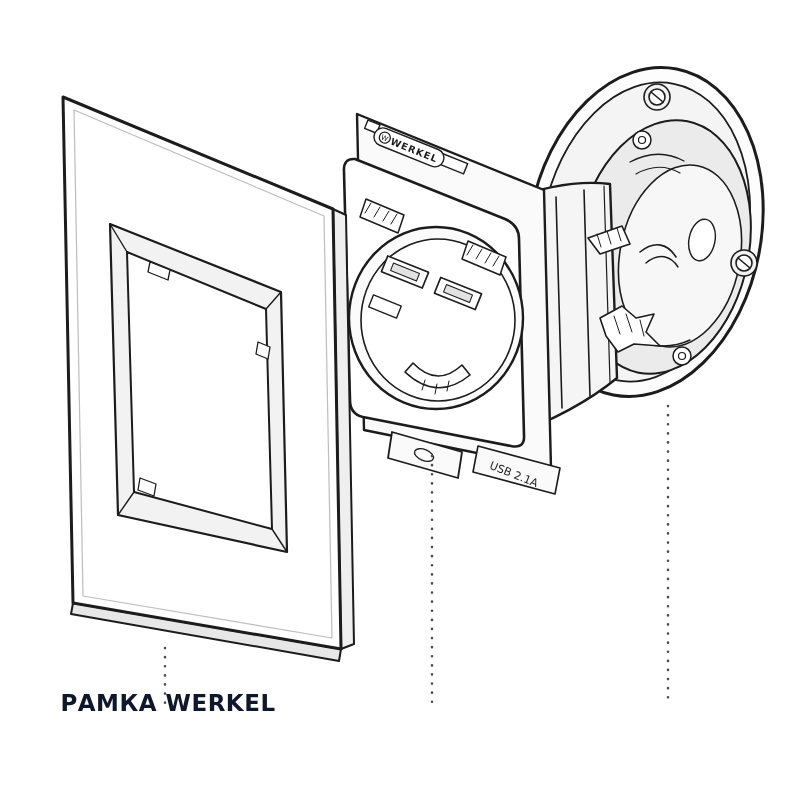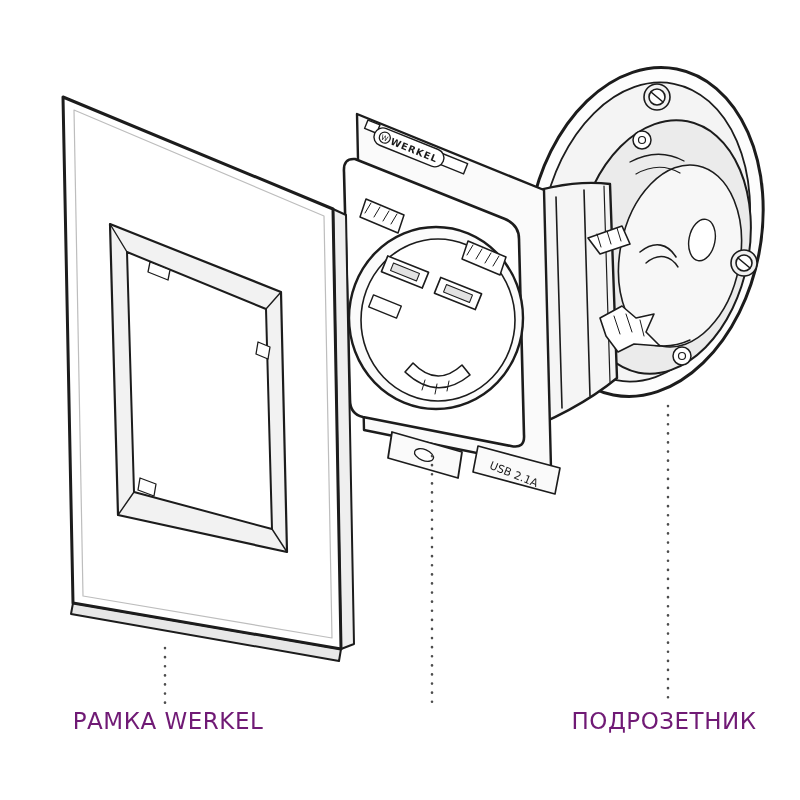--- a/index.html
+++ b/index.html
@@ -2,23 +2,24 @@
 <html><head>
 <meta charset="utf-8">
 <style>
   html,body{margin:0;padding:0;background:#ffffff;}
   .stage{
     position:relative;width:800px;height:800px;background:#ffffff;
     font-family:"DejaVu Sans", sans-serif;overflow:hidden;
   }
   .stage svg{position:absolute;left:0;top:0;}
   .part-label{
-    position:absolute;top:708px;transform:translateX(-50%);
-    font-size:23px;color:#701a75;letter-spacing:.5px;white-space:nowrap;
+    position:absolute;top:690px;transform:translateX(-50%);
+    font-size:23px;color:#0f172a;letter-spacing:.5px;white-space:nowrap;
     font-family:"DejaVu Sans", sans-serif;
+    font-weight:bold;
   }
   #label-frame{left:168px;}
   #label-mech{left:430px;}
   #label-box{left:664px;}
   svg text{font-family:"DejaVu Sans", sans-serif;fill:#1b1b1b;}
   .ln{stroke:#1c1c1c;fill:none;}
 </style>
 </head>
 <body>
 
@@ -168,15 +169,14 @@
 
   <g stroke="#4d4d4d" stroke-width="2.6" stroke-linecap="round" stroke-dasharray="0.1 9">
     <line x1="165" y1="648" x2="165" y2="706"></line>
     <line x1="432" y1="456" x2="432" y2="706"></line>
     <line x1="668" y1="406" x2="668" y2="706"></line>
   </g>
 
 </svg>
 
 <div class="part-label" id="label-frame">РАМКА WERKEL</div>
-<div class="part-label" id="label-box">ПОДРОЗЕТНИК</div>
 
 </div>
 
 </body></html>

